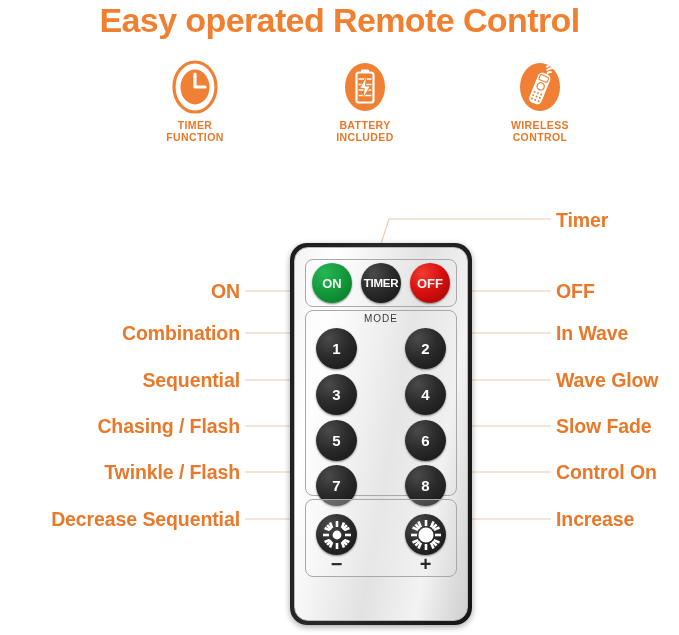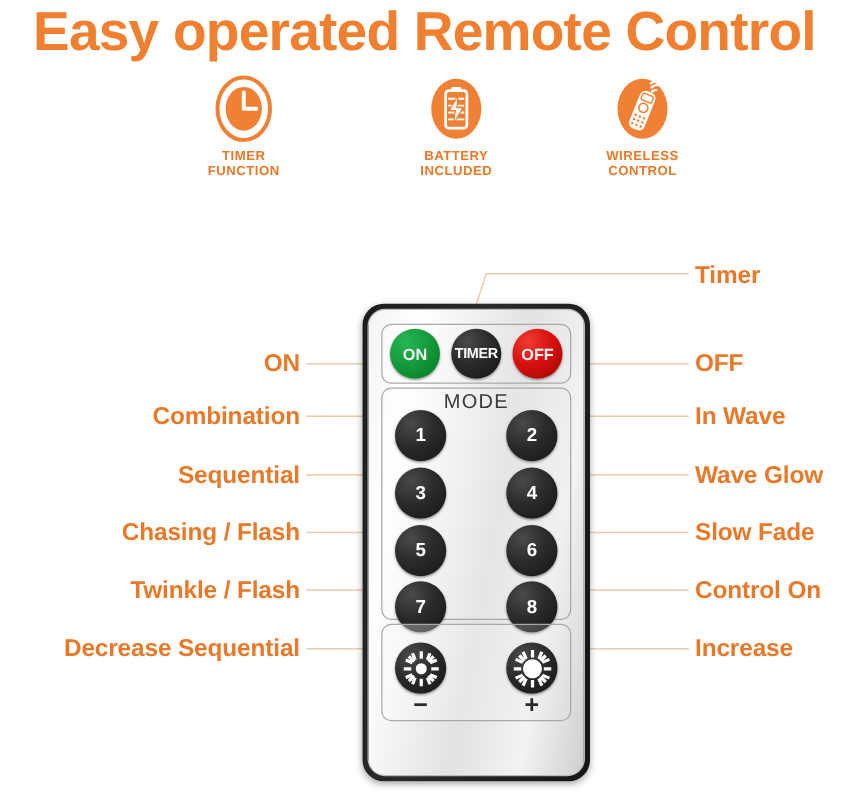--- a/index.html
+++ b/index.html
@@ -9,21 +9,21 @@
     font-family:"Liberation Sans", sans-serif;
     overflow:hidden;
     position:relative;
   }
   #stage{position:relative;width:679px;height:635px;}
 
   
   .title{
     position:absolute;left:0;top:1px;width:679px;
     text-align:center;
-    font-size:44px;
+    font-size:34px;
     font-weight:700;
     letter-spacing:-0.6px;
     color:#f08030;
     white-space:nowrap;
   }
 
   
   .features{position:absolute;left:0;top:60px;width:679px;height:95px;}
   .feature{position:absolute;text-align:center;width:140px;}
   .feature .badge{
@@ -34,21 +34,21 @@
     margin-top:5px;
     font-size:10.5px;
     font-weight:700;
     line-height:12px;
     letter-spacing:0.4px;
     color:#e8792a;
     white-space:pre-line;
   }
   #f-timer{left:125px;top:0;}
   #f-battery{left:295px;top:0;}
-  #f-wireless{left:444px;top:0;}
+  #f-wireless{left:470px;top:0;}
 
   
   .leaders{position:absolute;left:0;top:0;width:679px;height:635px;pointer-events:none;}
 
   
   .lbl{
     position:absolute;
     font-size:19.5px;
     font-weight:700;
     color:#e8792a;
@@ -78,21 +78,21 @@
     border:1px solid #a9a9a9;
     border-radius:8px;
     background:linear-gradient(100deg,rgba(255,255,255,.35),rgba(220,220,220,.15));
   }
   #panel-power{left:10px;top:11px;width:150px;height:46px;}
   #panel-mode {left:10px;top:62px;width:150px;height:184px;}
   #panel-dim  {left:10px;top:251px;width:150px;height:76px;}
 
   .panel-cap{
     position:absolute;width:100%;text-align:center;top:2px;
-    font-size:16px;font-weight:400;color:#3a3a3a;letter-spacing:1px;
+    font-size:10px;font-weight:400;color:#3a3a3a;letter-spacing:1px;
     font-family:"Liberation Sans", sans-serif;
   }
 
   
   .btn{
     position:absolute;border-radius:50%;
     display:flex;align-items:center;justify-content:center;
     font-weight:700;
     box-shadow:0 1px 2px rgba(0,0,0,.45);
   }

